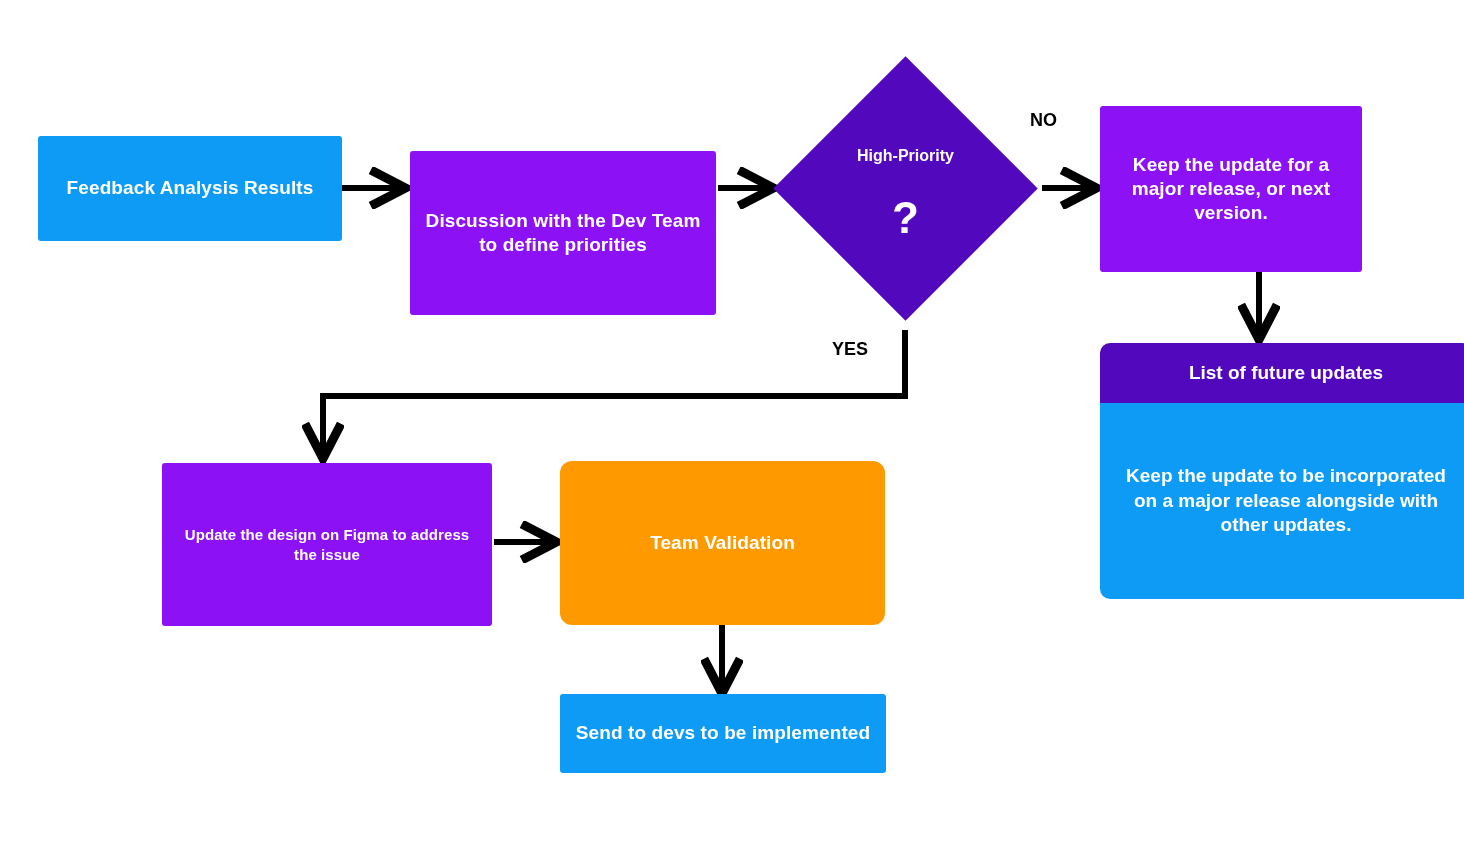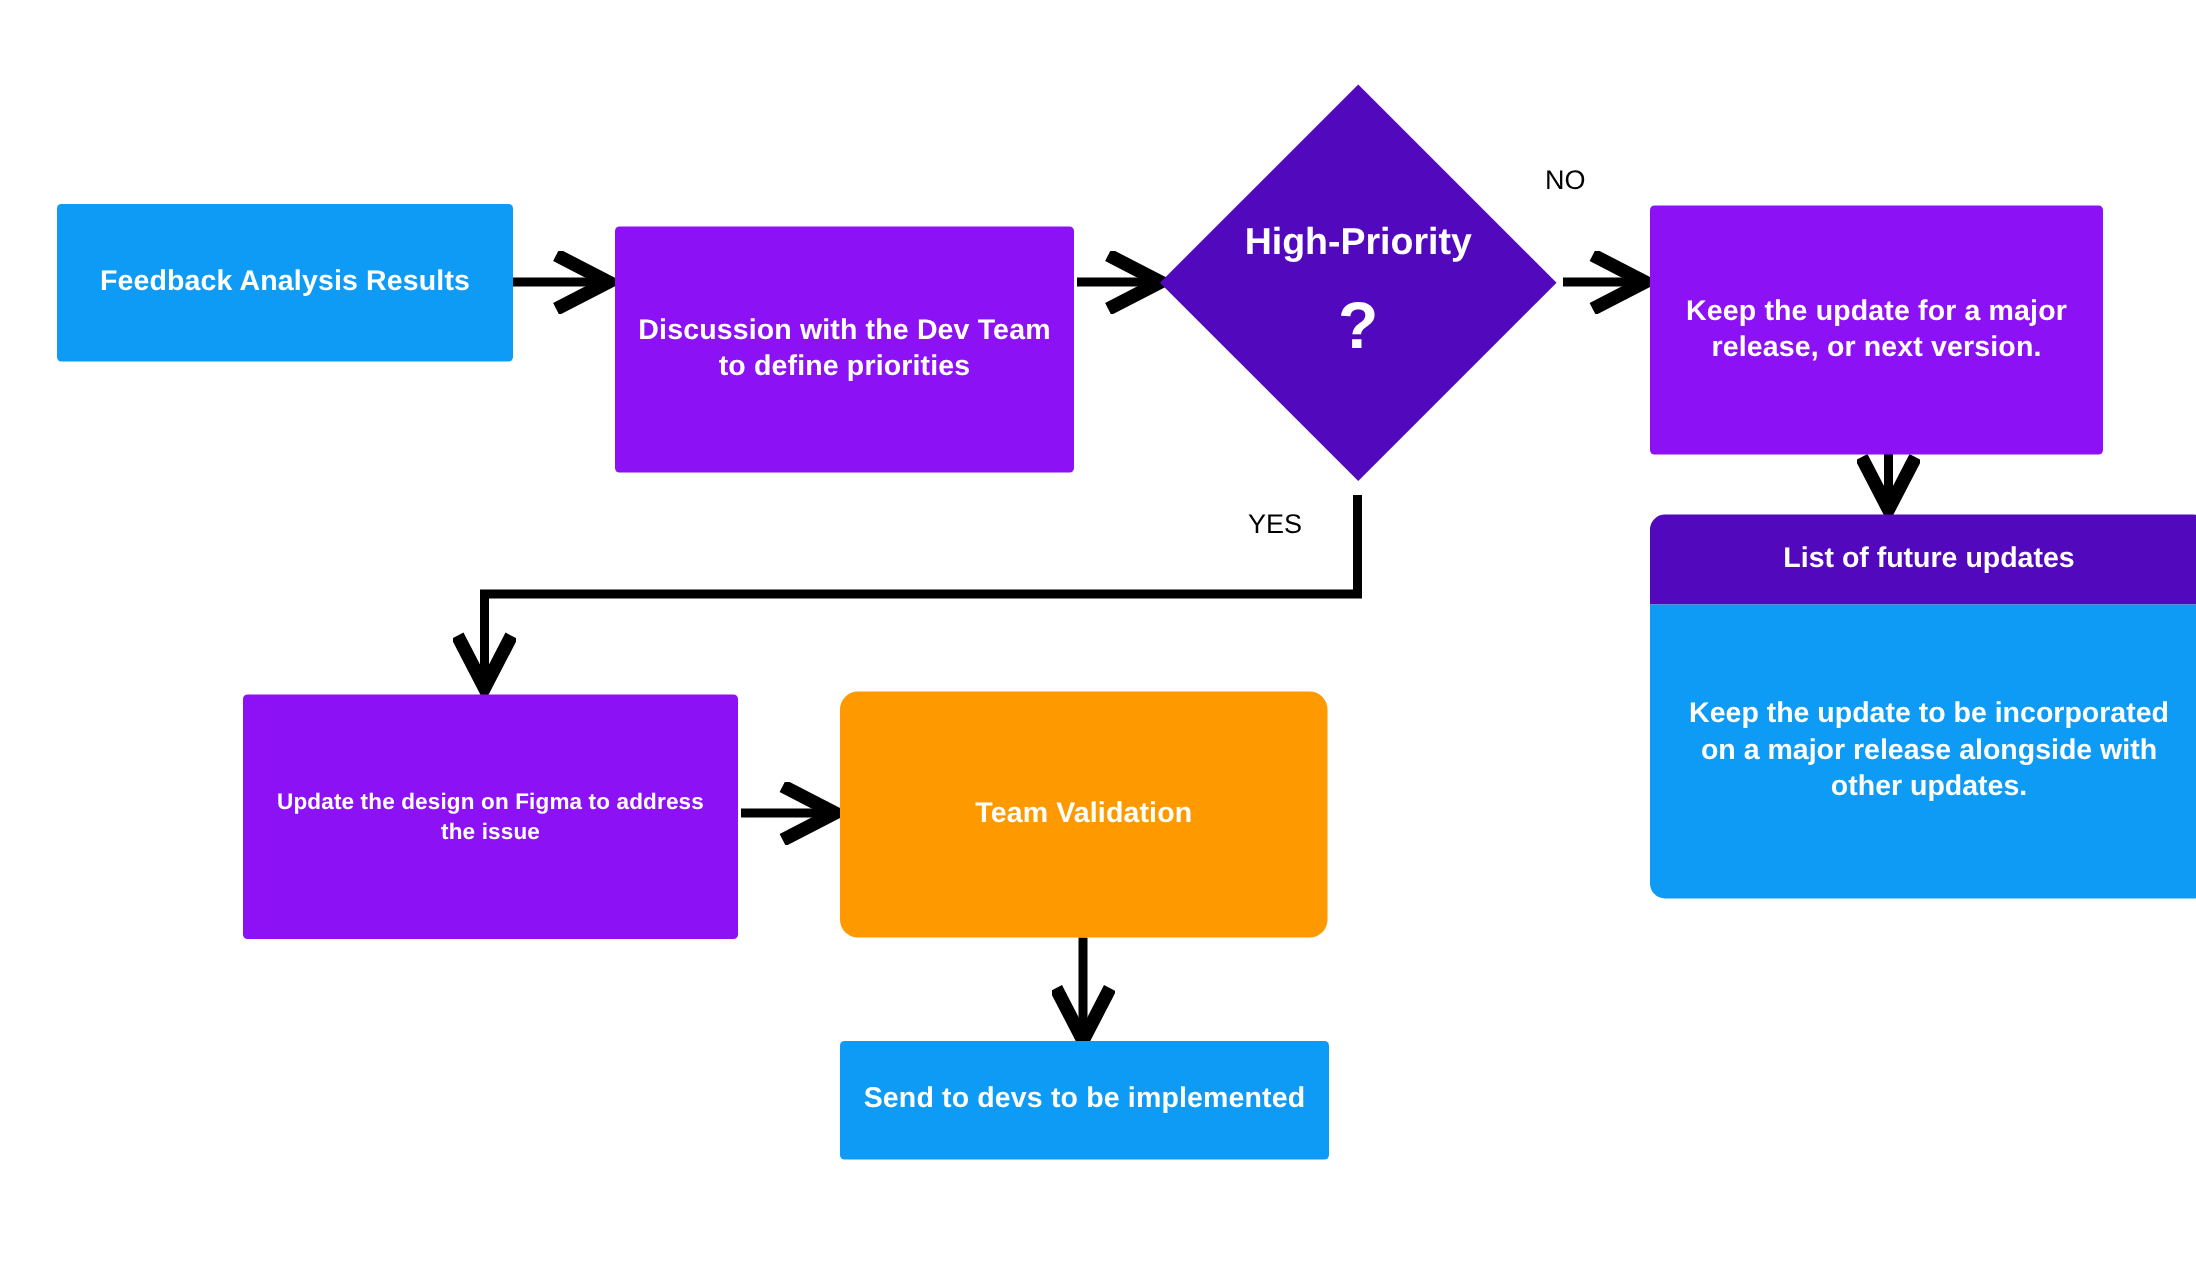--- a/index.html
+++ b/index.html
@@ -99,21 +99,21 @@
     left: 0;
     width: 100%;
     text-align: center;
     color: #ffffff;
     font-weight: bold;
   }
 
   .edge-label {
     position: absolute;
     color: #000000;
-    font-weight: normal;
+    font-weight: bold;
     white-space: nowrap;
   }
 </style>
 </head>
 <body>
 
 <div id="canvas">
 
   <svg id="edges" viewBox="0 0 1464 852" width="1464" height="852" xmlns="http://www.w3.org/2000/svg">
     <defs>
@@ -153,25 +153,25 @@
       <line x1="722" y1="625" x2="722" y2="690" stroke="#000000" stroke-width="6" marker-end="url(#arrowhead)"></line>
     </g>
   </svg>
 
   <div class="node node-blue" style="left:38px; top:136px; width:304px; height:105px; font-size:19px;">Feedback Analysis Results</div>
 
   <div class="node node-purple" style="left:410px; top:106px; width:306px; height:164px; font-size:19px;margin-top:45px;">Discussion with the Dev Team to define priorities</div>
 
   <div class="diamond-wrap" style="left:812px; top:95px; width:187px; height:187px;">
     <div class="diamond-shape"></div>
-    <div class="diamond-label" style="top:52px; font-size:25px;">High-Priority</div>
+    <div class="diamond-label" style="top:52px; font-size:16px;">High-Priority</div>
     <div class="diamond-q" style="top:98px; font-size:44px;">?</div>
   </div>
 
-  <div class="node node-purple" style="left:1100px; top:106px; width:302px; height:166px; font-size:19px;margin-top:31px;">Keep the update for a major release, or next version.</div>
+  <div class="node node-purple" style="left:1100px; top:106px; width:262px; height:166px; font-size:19px;">Keep the update for a major release, or next version.</div>
 
   <div class="card" style="left:1100px; top:343px; width:372px; height:256px;">
     <div class="card-header" style="height:60px; font-size:19px;">List of future updates</div>
     <div class="card-body" style="font-size:19px;">Keep the update to be incorporated on a major release alongside with other updates.</div>
   </div>
 
   <div class="node node-purple" style="left:162px; top:463px; width:330px; height:163px; font-size:15px;">Update the design on Figma to address the issue</div>
 
   <div class="node node-orange" style="left:560px; top:461px; width:325px; height:164px; font-size:19px;">Team Validation</div>
 

